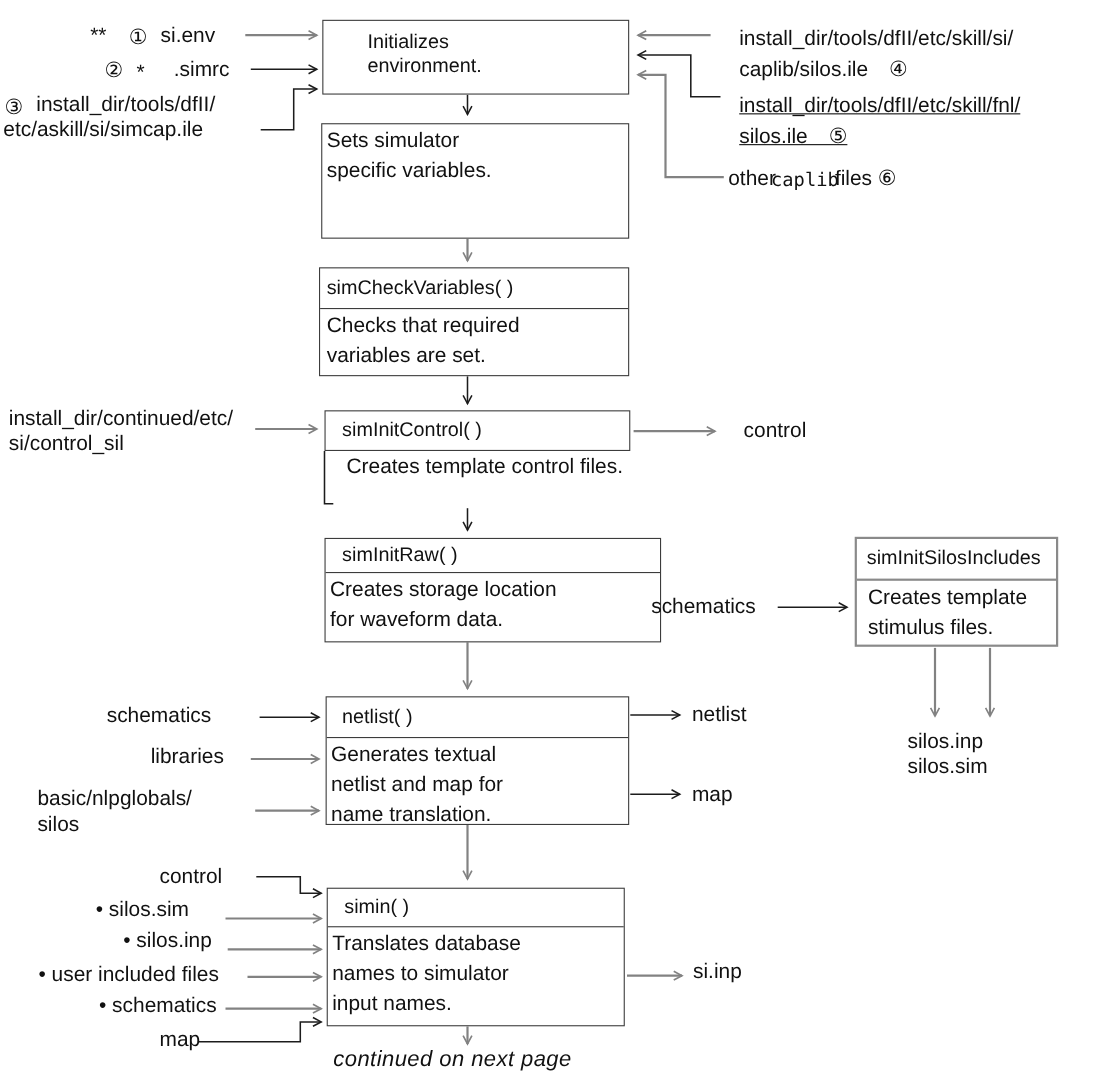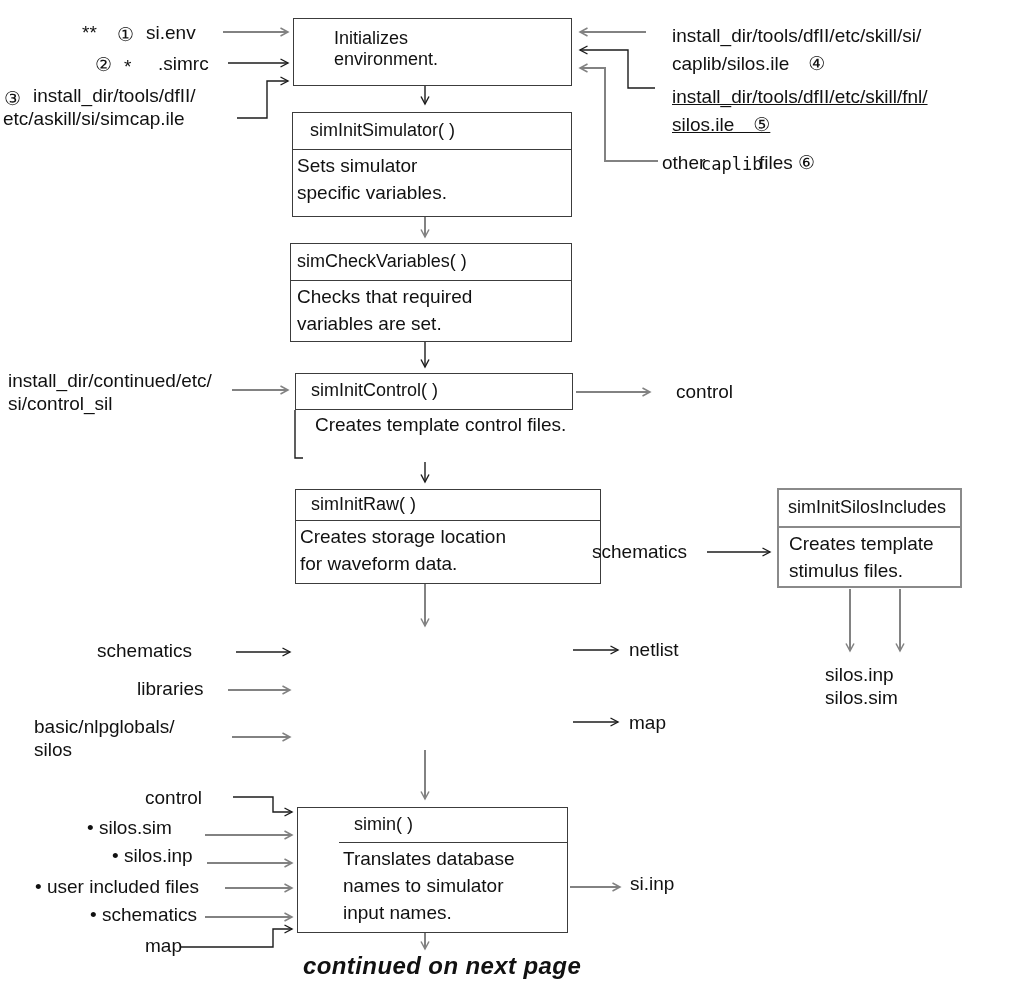--- a/index.html
+++ b/index.html
@@ -22,21 +22,21 @@
     font-size:18px;line-height:1.18;padding:7px 2px 8px 15px;
     border-bottom:1.5px solid #3c3c3c;white-space:pre-line;
   }
   .node .d{
     font-size:19px;line-height:1.42;padding:3px 2px 2px 4px;white-space:pre-line;
   }
   .noline{border-bottom:none !important;}
   .gray-node{border:2px solid #8a8a8a !important;}
   .gray-node .t{border-bottom:2px solid #8a8a8a !important;}
   .footer-note{
-    position:absolute;font-size:24px;font-weight:bold;font-style:italic;
+    position:absolute;font-size:20px;font-weight:normal;font-style:italic;
     letter-spacing:0.4px;white-space:pre;
   }
 </style>
 </head>
 <body>
 
 <div id="canvas">
 
   <svg id="wires" width="1013" height="988" aria-hidden="true">
     <defs>
@@ -82,21 +82,20 @@
 
     <path class="wb" d="M295,410 V458 H303"></path>
   </svg>
 
   <div class="node" style="left:293px;top:18px;width:279px;height:68px;">
     <div class="t noline" style="padding:9px 2px 2px 40px;">Initializes
 environment.</div>
   </div>
 
   <div class="node" style="left:292px;top:112px;width:280px;height:105px;">
-    <div class="t" style="padding-left:17px;">simInitSimulator( )</div>
     <div class="d">Sets simulator
 specific variables.</div>
   </div>
 
   <div class="node" style="left:290px;top:243px;width:282px;height:99px;">
     <div class="t" style="padding-left:6px;">simCheckVariables( )</div>
     <div class="d" style="padding-left:6px;">Checks that required
 variables are set.</div>
   </div>
 
@@ -110,22 +109,28 @@
     <div class="d">Creates storage location
 for waveform data.</div>
   </div>
 
   <div class="node gray-node" style="left:777px;top:488px;width:185px;height:100px;">
     <div class="t" style="padding-left:9px;">simInitSilosIncludes</div>
     <div class="d" style="padding-left:10px;">Creates template
 stimulus files.</div>
   </div>
 
+  <div class="node" style="left:296px;top:633px;width:276px;height:117px;">
+    <div class="t" style="padding-left:14px;">netlist( )</div>
+    <div class="d">Generates textual
+netlist and map for
+name translation.</div>
+  </div>
 
-  <div class="node" style="left:297px;top:807px;width:271px;height:126px;padding-left:41px;">
+  <div class="node" style="left:297px;top:807px;width:271px;height:126px;">
     <div class="t" style="padding-top:6px;padding-bottom:7px;">simin( )</div>
     <div class="d">Translates database
 names to simulator
 input names.</div>
   </div>
 
   <span class="lbl" style="left:82px;top:22px;">**</span>
   <span class="lbl" style="left:117px;top:24px;">①</span>
   <span class="lbl" style="left:146px;top:22px;">si.env</span>
 

